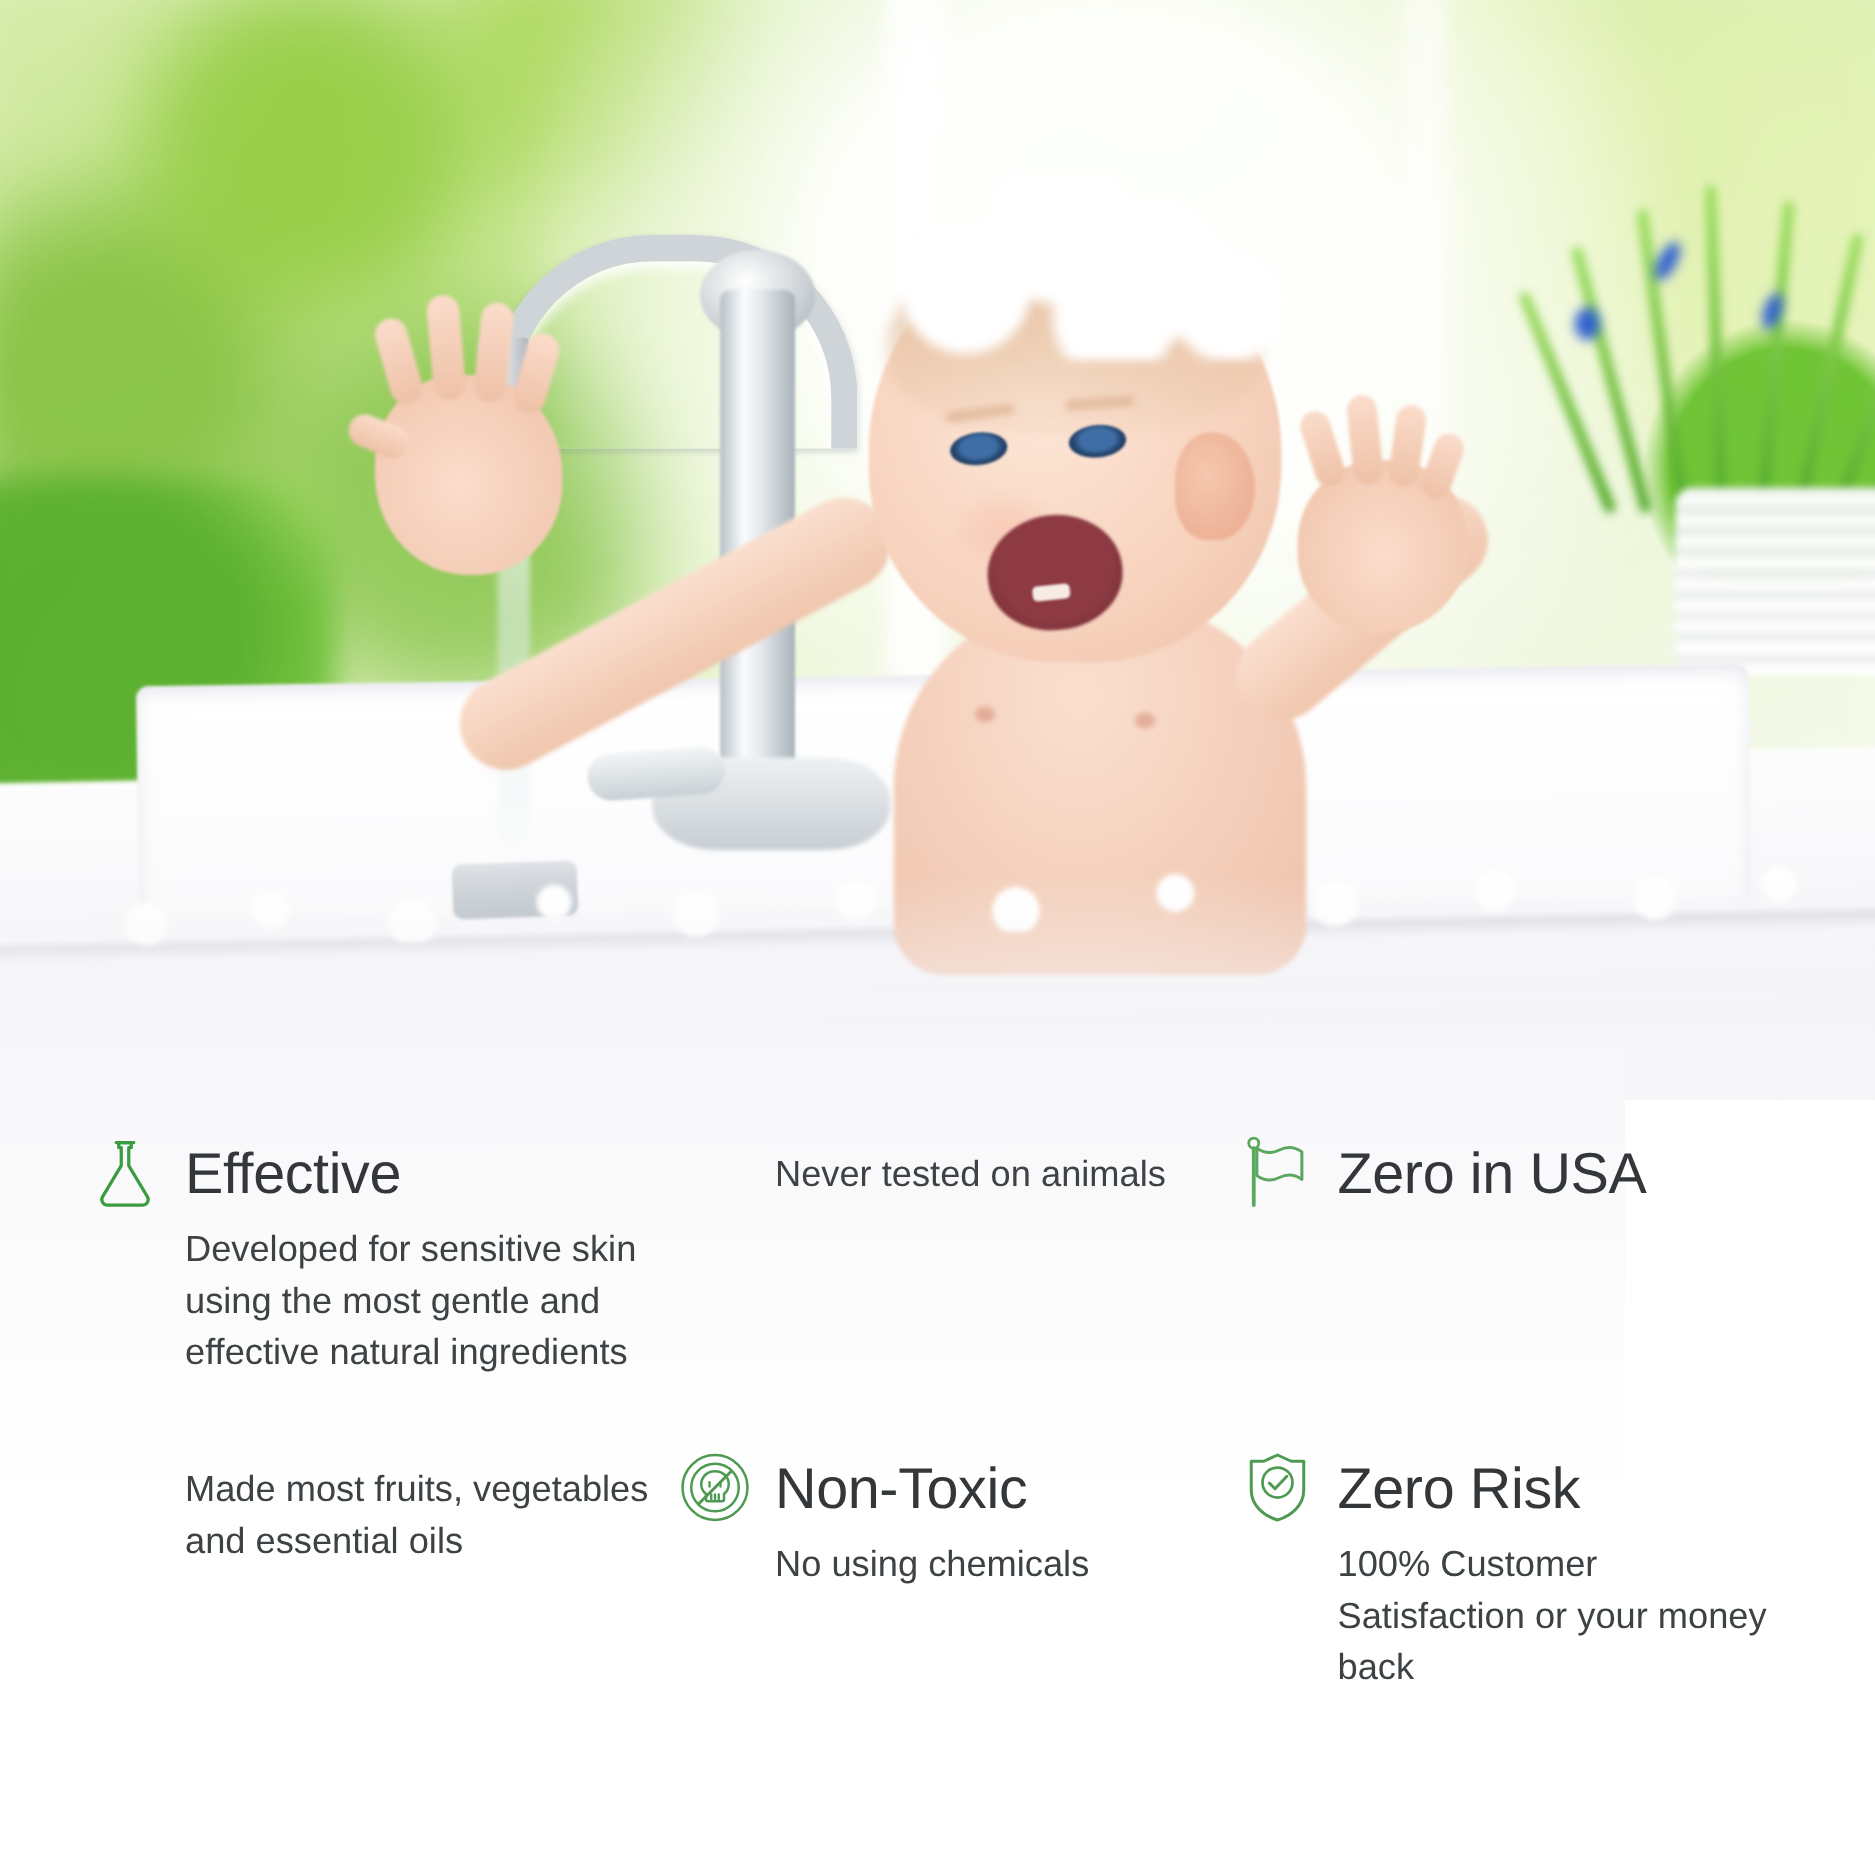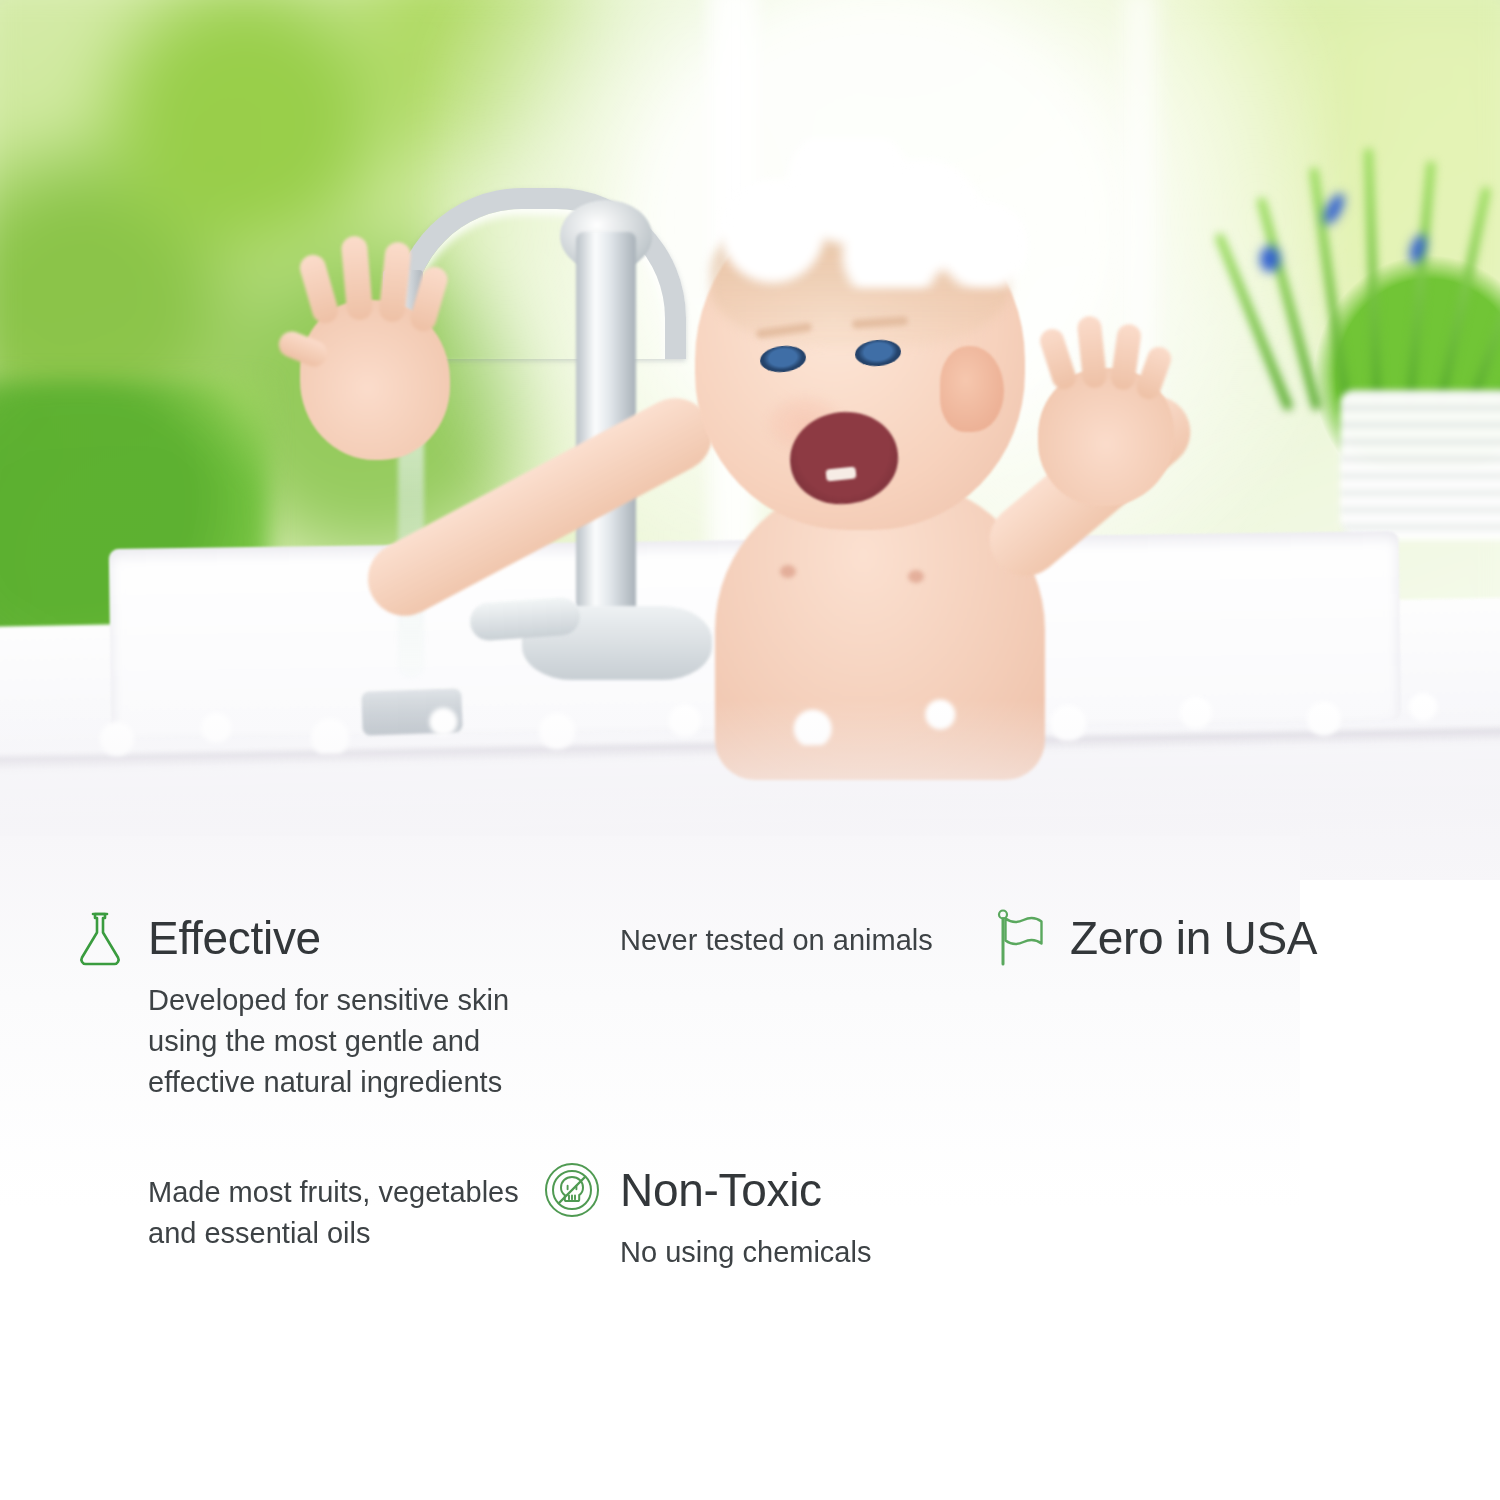--- a/index.html
+++ b/index.html
@@ -405,16 +405,29 @@
               <path d="M16 42 42 16" stroke="#4f9a52" stroke-width="2.4" stroke-linecap="round"></path>
               <path d="M29 16c-6.3 0-11 4.5-11 10.4 0 3.3 1.5 6 3.8 7.7v4.3c0 .9.7 1.6 1.6 1.6h11.2c.9 0 1.6-.7 1.6-1.6v-4.3c2.3-1.7 3.8-4.4 3.8-7.7C40 20.5 35.3 16 29 16z" stroke="#4f9a52" stroke-width="2" fill="none"></path>
               <path d="M24.6 24.8v3.4M33.4 24.8v3.4M26 34.5v3.8M29 34.5v3.8M32 34.5v3.8" stroke="#4f9a52" stroke-width="1.9" stroke-linecap="round"></path>
             </svg>
           </span>
           <span class="cell-title">Non-Toxic</span>
         </div>
         <div class="cell-body">No using chemicals</div>
       </div>
 
+      <div class="cell col3">
+        <div class="cell-head">
+          <span class="icon-wrap">
+            <svg width="58" height="60" viewBox="0 0 58 60" fill="none">
+              <path d="M29 4 18 9H8v23c0 12 9.5 20.5 21 24 11.5-3.5 21-12 21-24V9H40L29 4z" stroke="#4f9a52" stroke-width="2.4" stroke-linejoin="round" fill="none"></path>
+              <circle cx="29" cy="26" r="12" stroke="#4f9a52" stroke-width="2.2" fill="none"></circle>
+              <path d="M22.5 26.5 27 31l9.5-10" stroke="#4f9a52" stroke-width="2.4" stroke-linecap="round" stroke-linejoin="round" fill="none"></path>
+            </svg>
+          </span>
+          <span class="cell-title">Zero Risk</span>
+        </div>
+        <div class="cell-body">100% Customer Satisfaction or your money back</div>
+      </div>
 
     </div>
   </div>
 </div>
 
 </body></html>

